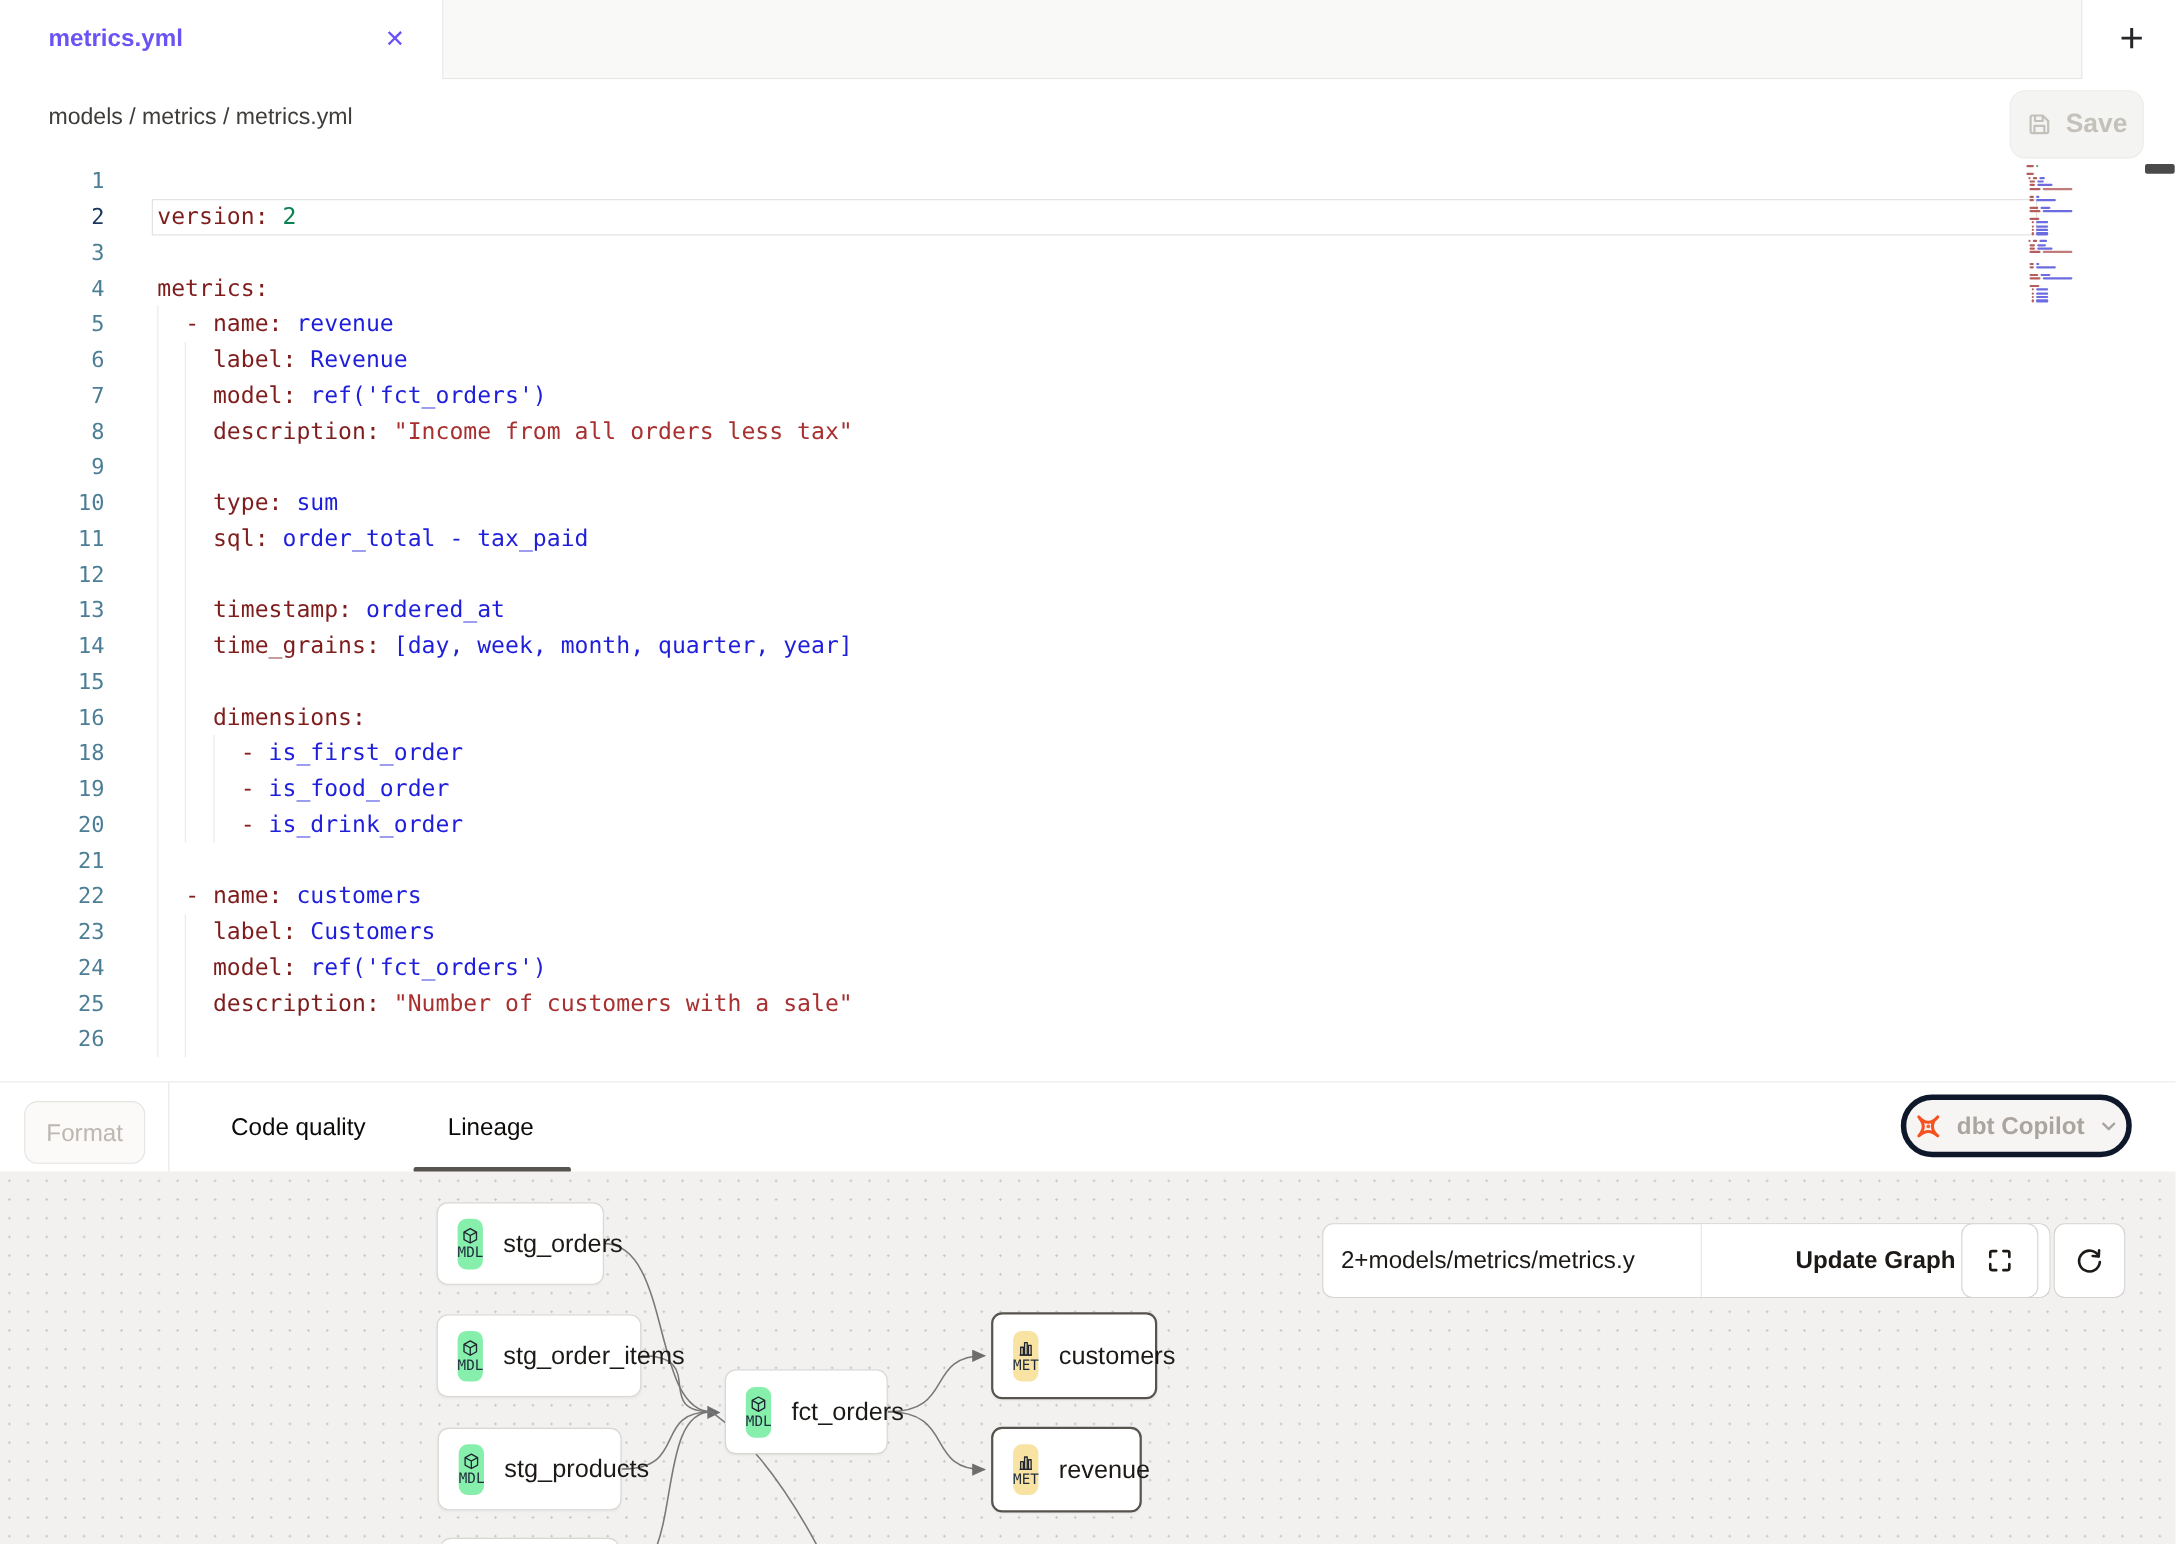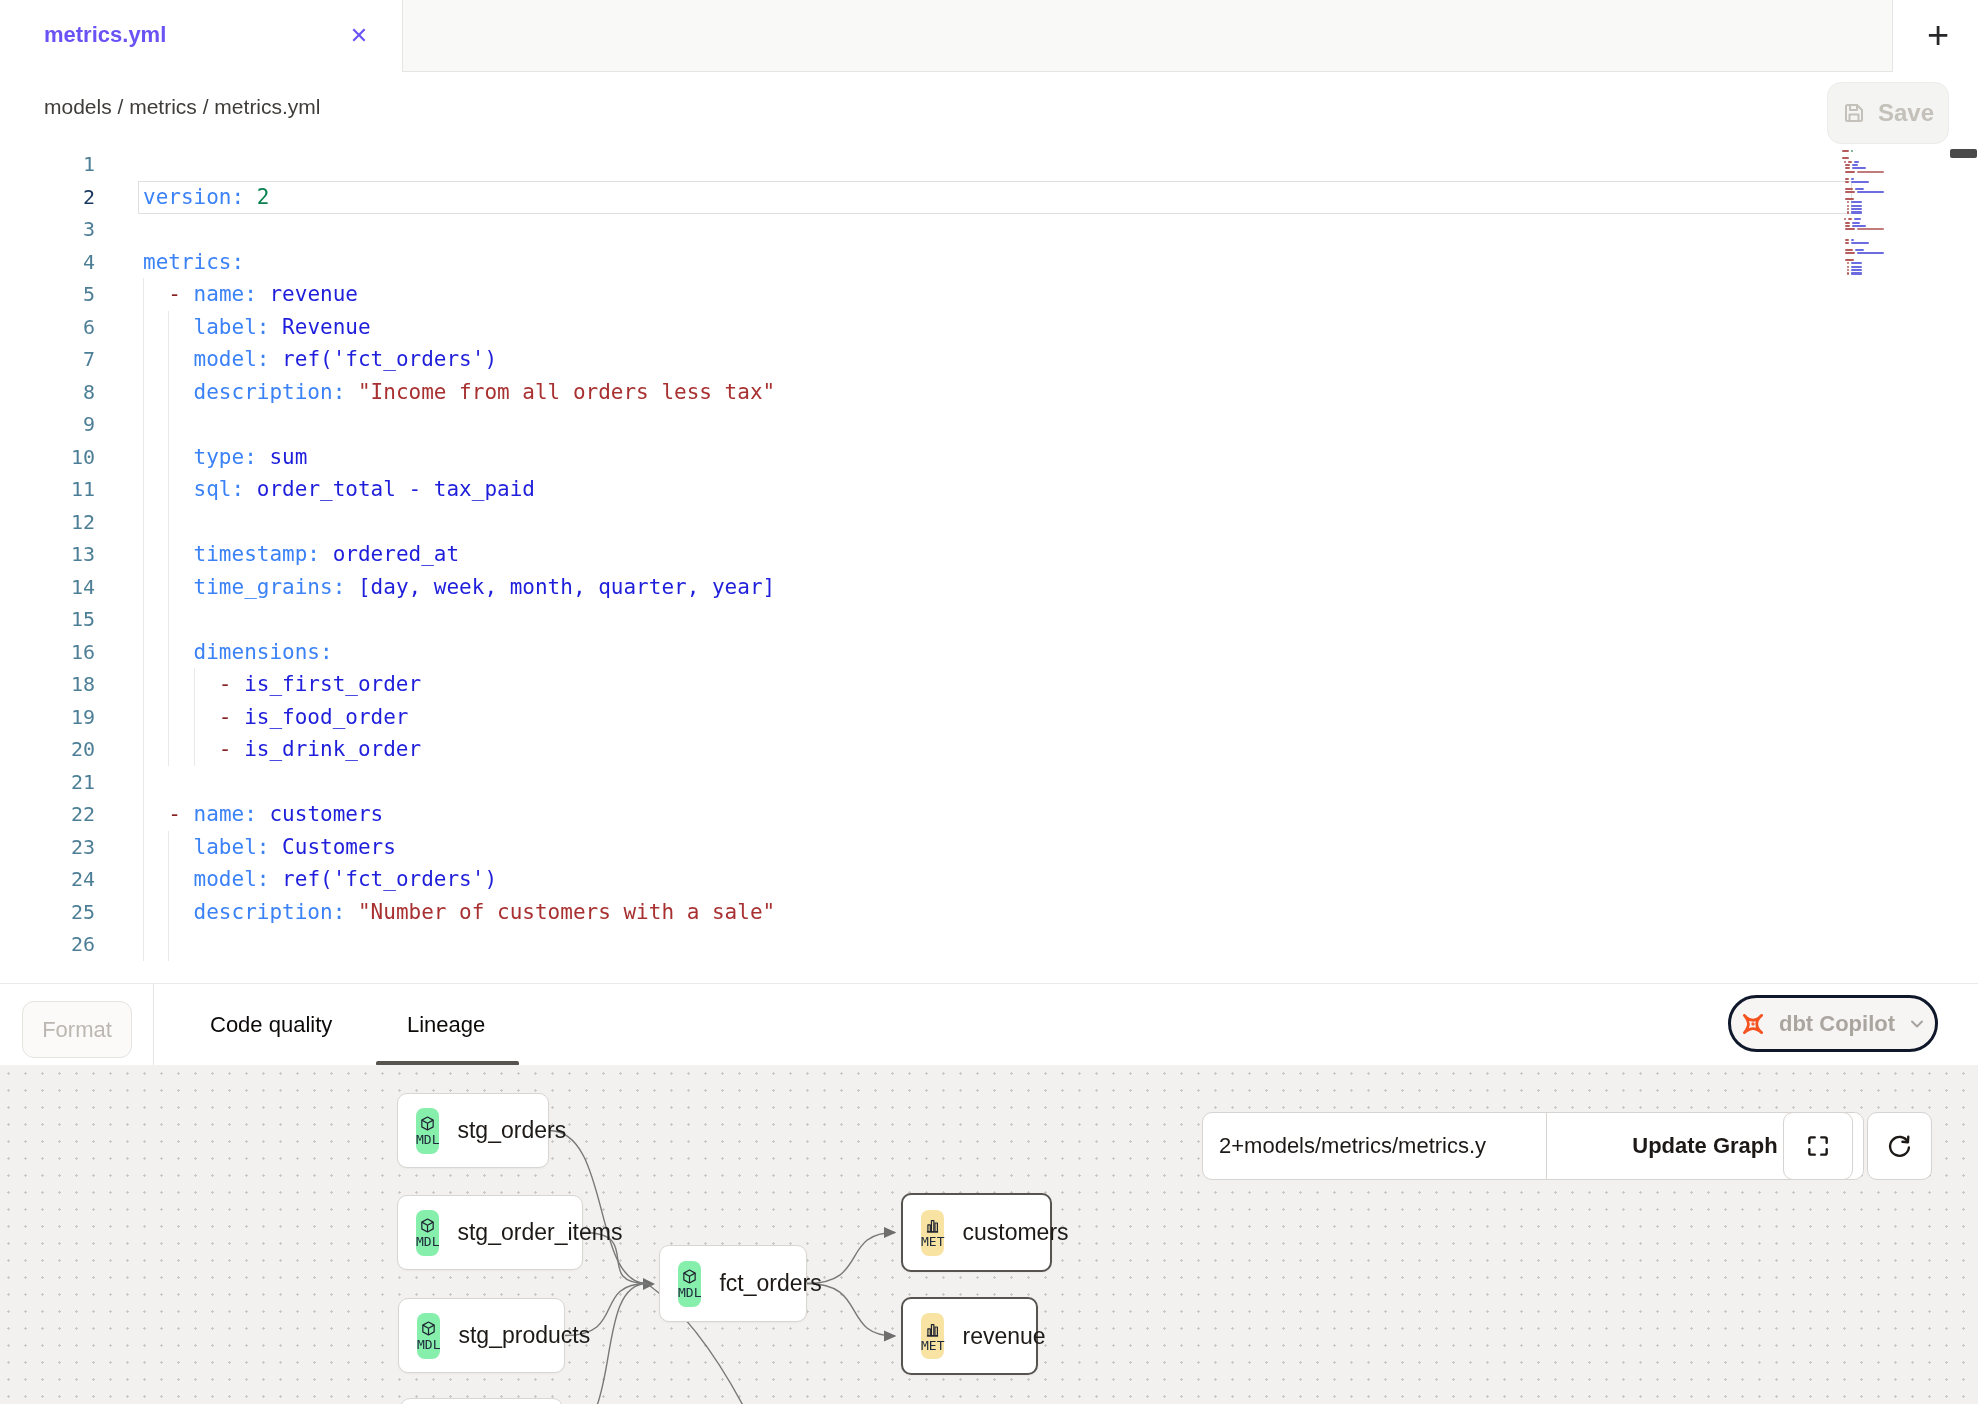--- a/index.html
+++ b/index.html
@@ -30,40 +30,40 @@
   
   .editor { position:absolute; left:0; top:145px; width:1978px; height:838px; background:#fff; overflow:hidden; }
   .code-area { position:absolute; left:0; top:3px; width:1978px; }
   .cline { position:relative; height:32.5px; line-height:32.5px; white-space:pre;
            font-family:"DejaVu Sans Mono", monospace; font-size:21px; padding-left:143px; }
   .lnum { position:absolute; left:0; top:0; width:95px; text-align:right; padding-left:0;
           color:#4c7e96; font-size:20px; font-family:"DejaVu Sans Mono", monospace; }
   .lnum.active { color:#18365e; }
   .guide { position:absolute; top:0; width:1px; height:32.5px; background:#e8e8e8; }
   .curline { position:absolute; left:138px; width:1714px; height:33px; border:1px solid #e0e0e0; }
-  .tk-k { color:#3b82f6; } .tk-d { color:#872121; } .tk-s { color:#a83030; }
+  .tk-k { color:#7f1d1d; } .tk-d { color:#872121; } .tk-s { color:#a83030; }
   .tk-v { color:#1f1fdb; } .tk-n { color:#0a8150; } .tk-p { color:#333; }
 
   
   .minimap { position:absolute; left:1842px; top:2px; width:74px; height:200px; overflow:hidden; }
   .mm-row { height:3.4px; white-space:nowrap; }
   .mm-seg { display:inline-block; height:2.1px; margin-right:2px; vertical-align:top; border-radius:1px; }
   .scroll-dash { position:absolute; left:1950px; top:4px; width:27px; height:9px; background:#4a4a4a; border-radius:2px; }
 
   
   .toolbar { position:absolute; left:0; top:983px; width:1978px; height:82px; background:#fff;
              border-top:1px solid #eceae8; }
   .format-btn { position:absolute; left:22px; top:17px; width:110px; height:57px; background:#fbfaf9;
                 border:1px solid #e5e3e0; border-radius:12px; color:#bcb7b1; font-size:22px;
                 display:flex; align-items:center; justify-content:center; }
   .tb-div { position:absolute; left:153px; top:0; width:1px; height:82px; background:#e7e5e4; }
   .tb-tab { position:absolute; top:0; height:82px; display:flex; align-items:center; font-size:22px; color:#0c0a09; }
   .tab-underline { position:absolute; left:376px; top:77px; width:143px; height:5px; background:#57534e; border-radius:2px; }
   .copilot-btn { position:absolute; left:1728px; top:11px; width:210px; height:57px; background:#f6f5f4;
-                 border:3px solid #0f172a; border-radius:29px; display:flex; align-items:center;
+                 border:5px solid #0f172a; border-radius:29px; display:flex; align-items:center;
                  justify-content:center; gap:12px; color:#aba59f; font-size:22px; font-weight:700; }
 
   
   .graph { position:absolute; left:0; top:1065px; width:1978px; height:339px; background:#f2f1f0; overflow:hidden;
            background-image:radial-gradient(#c9c8c5 1px, transparent 1.2px); background-size:17px 17px; }
   .edges { position:absolute; left:0; top:0; }
   .gnode { position:absolute; background:#fff; border:1px solid #d8d6d3; border-radius:10px;
            box-shadow:0 1px 2px rgba(0,0,0,0.04); display:flex; align-items:center; padding-left:18px; gap:18px; }
   .gnode.met { border:2px solid #57534e; }
   .gbadge { width:46px; height:46px; border-radius:8px; display:flex; flex-direction:column;

